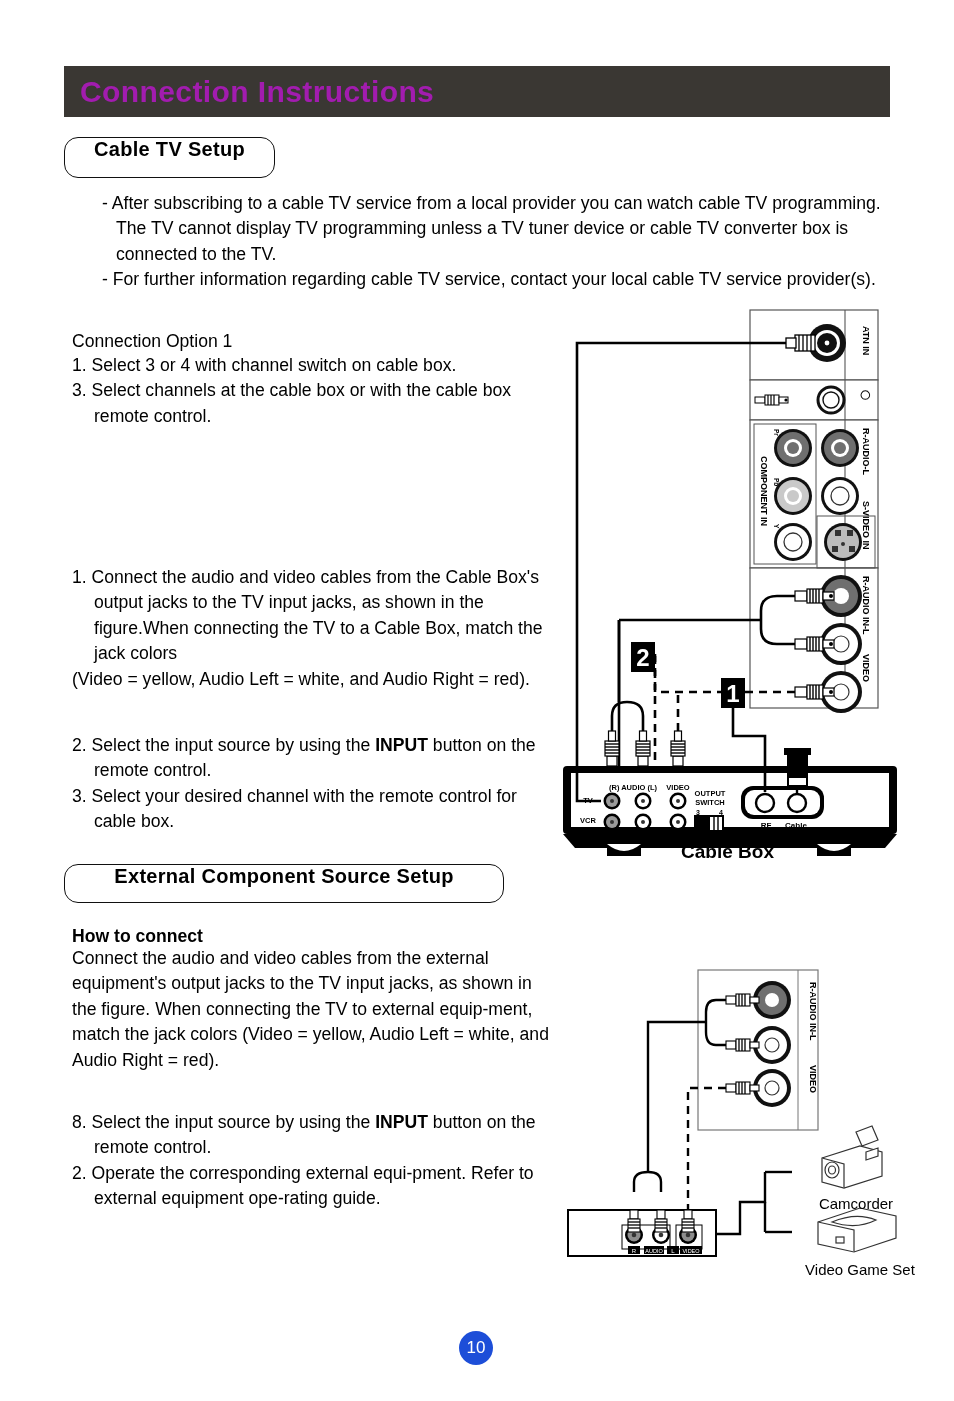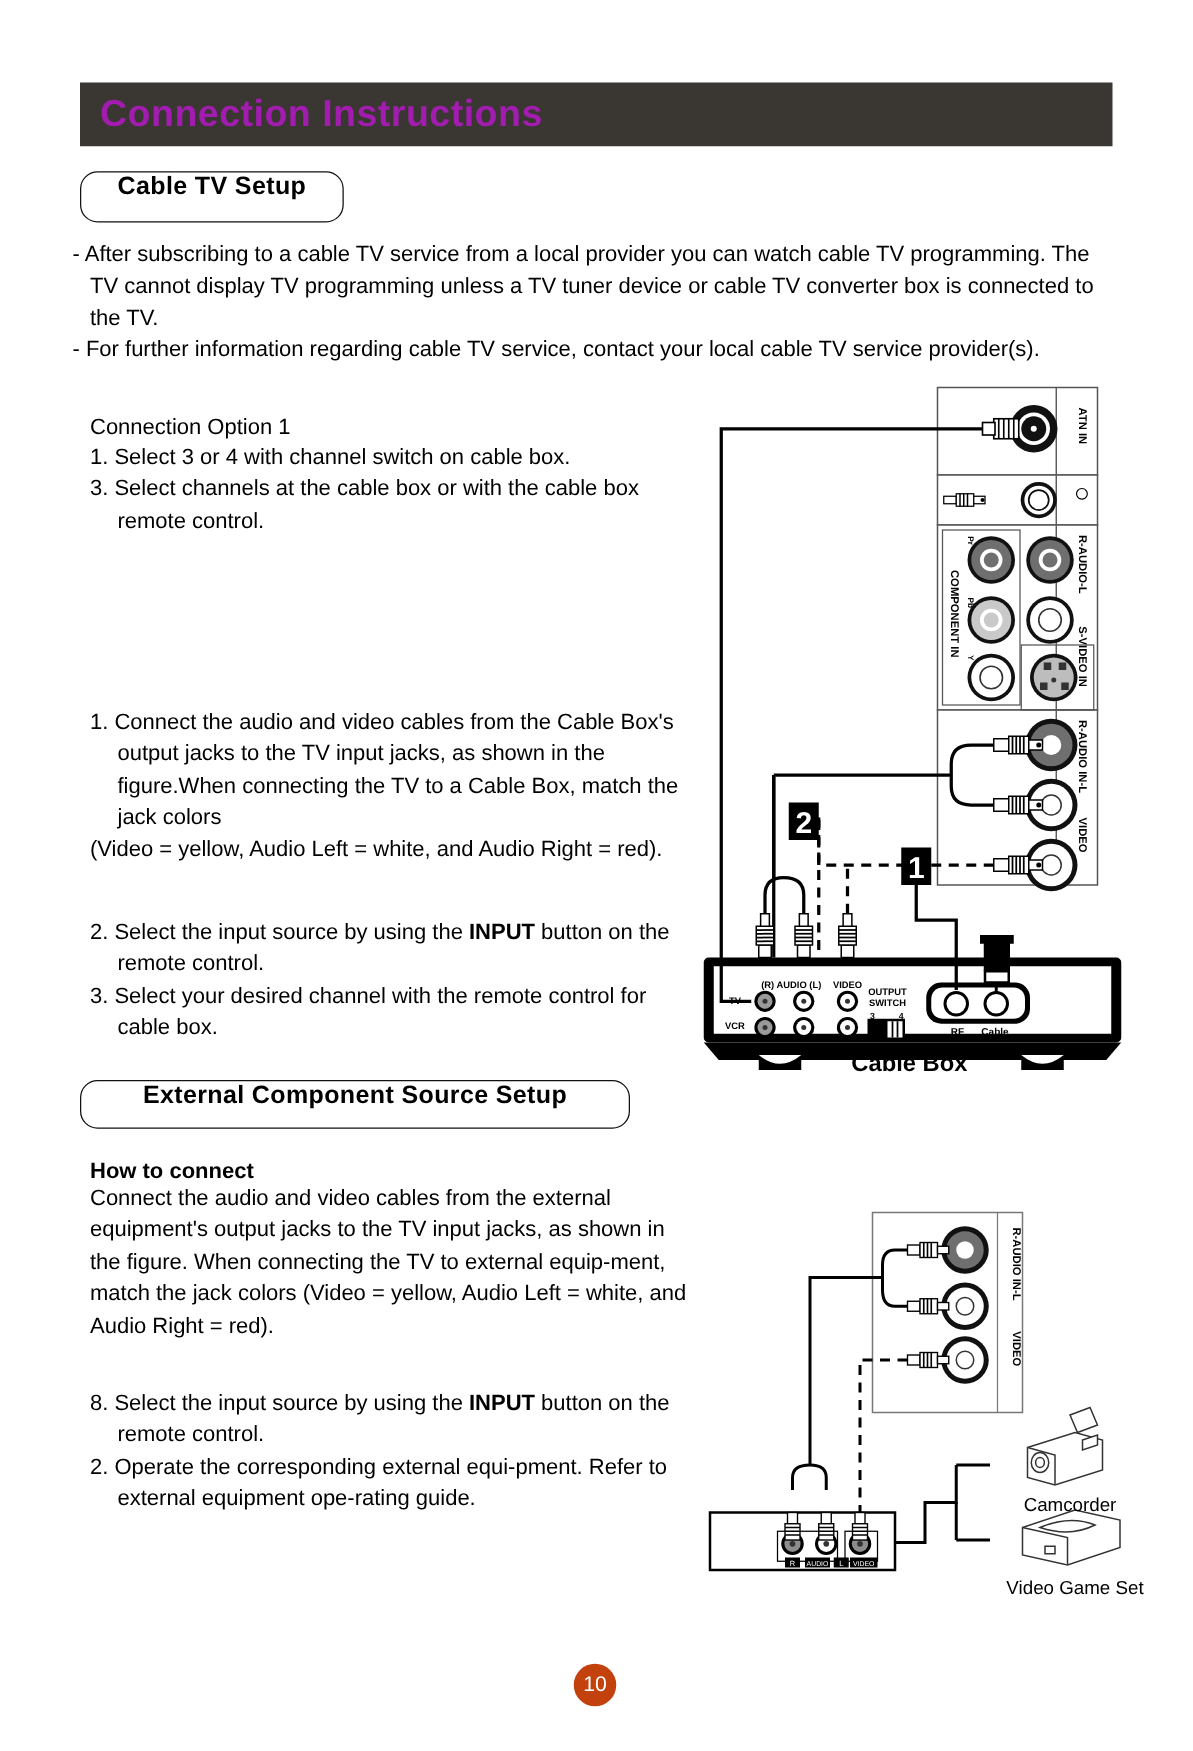--- a/index.html
+++ b/index.html
@@ -27,39 +27,39 @@
     background:#fff;box-sizing:border-box;
     display:flex;align-items:flex-start;justify-content:center;
   }
   .sec-box span{font-size:20px;font-weight:bold;letter-spacing:.3px;}
   #sec-cable{left:64px;top:137px;width:211px;height:41px;}
   #sec-ext{left:64px;top:864px;width:440px;height:39px;}
 
   
   .txt{position:absolute;font-size:17.6px;line-height:25.4px;color:#000;}
   .txt b{font-weight:bold;}
-  .hang{display:block;text-indent:-14px;padding-left:14px;}
+  .hang{display:block;text-indent:-14px;padding-left:14px;margin-left:44px;}
   .num{display:block;text-indent:-22px;padding-left:22px;}
   .sub-head{font-weight:bold;font-size:17.6px;}
 
   #intro{left:58px;top:191px;width:840px;}
   #opt1-h{left:72px;top:329px;width:520px;font-weight:normal;}
   #opt1{left:72px;top:353px;width:480px;}
   #opt2-h{left:72px;top:541px;width:520px;font-weight:bold;}
   #opt2{left:72px;top:565px;width:480px;}
   #opt2b{left:72px;top:733px;width:480px;}
   #ext-a-h{left:72px;top:924px;width:520px;}
   #ext-a{left:72px;top:946px;width:480px;}
   #ext-b-h{left:72px;top:1088px;width:520px;}
   #ext-b{left:72px;top:1110px;width:490px;}
 
   
   .page-num{
     position:absolute;left:459px;top:1331px;width:34px;height:34px;
-    border-radius:50%;background:#c2410c;color:#fff;
+    border-radius:50%;background:#1d4ed8;color:#fff;
     font-size:17px;line-height:34px;text-align:center;font-weight:normal;
   }
 
   
   .fig{position:absolute;}
   #fig-cable{left:555px;top:296px;width:345px;height:570px;}
   #fig-ext{left:560px;top:960px;width:390px;height:325px;}
   .fig svg{display:block;}
 
   .vlabel{font-size:9px;font-weight:bold;font-family:"Liberation Sans",sans-serif;}

